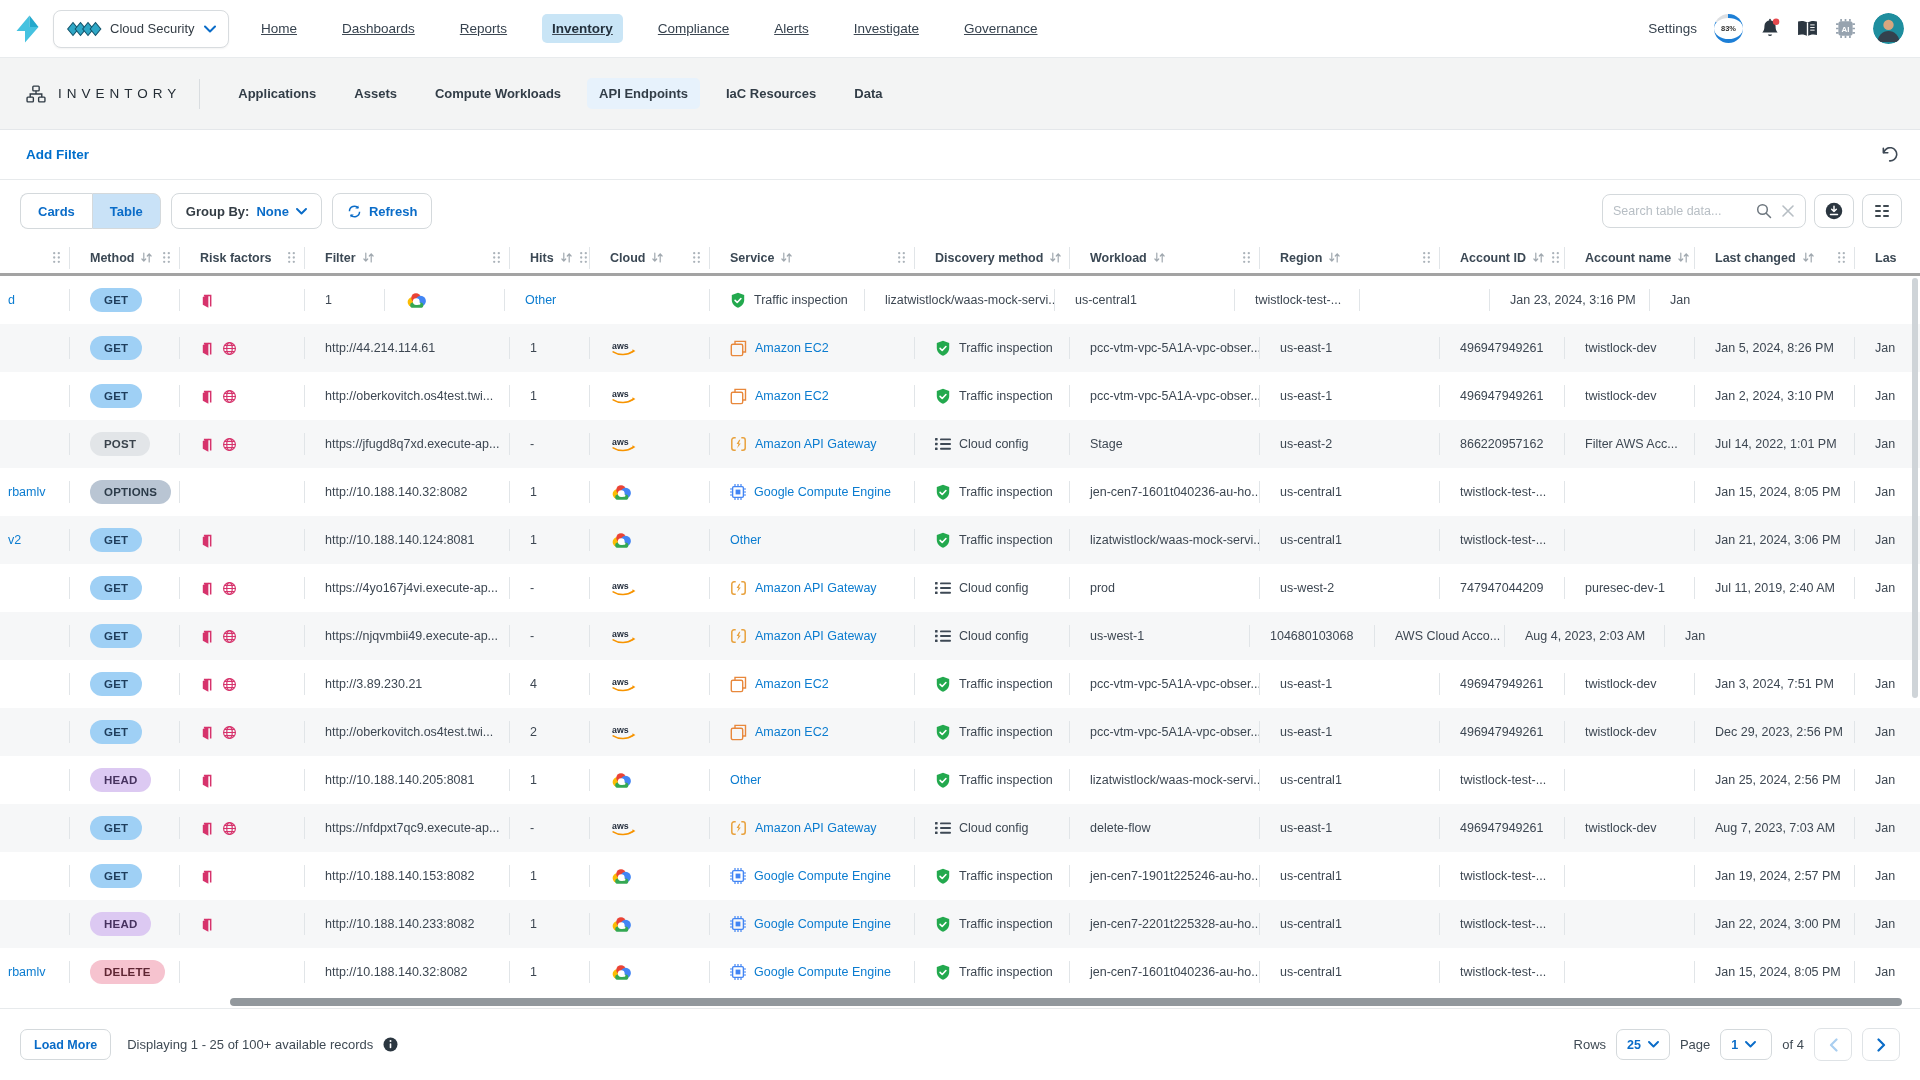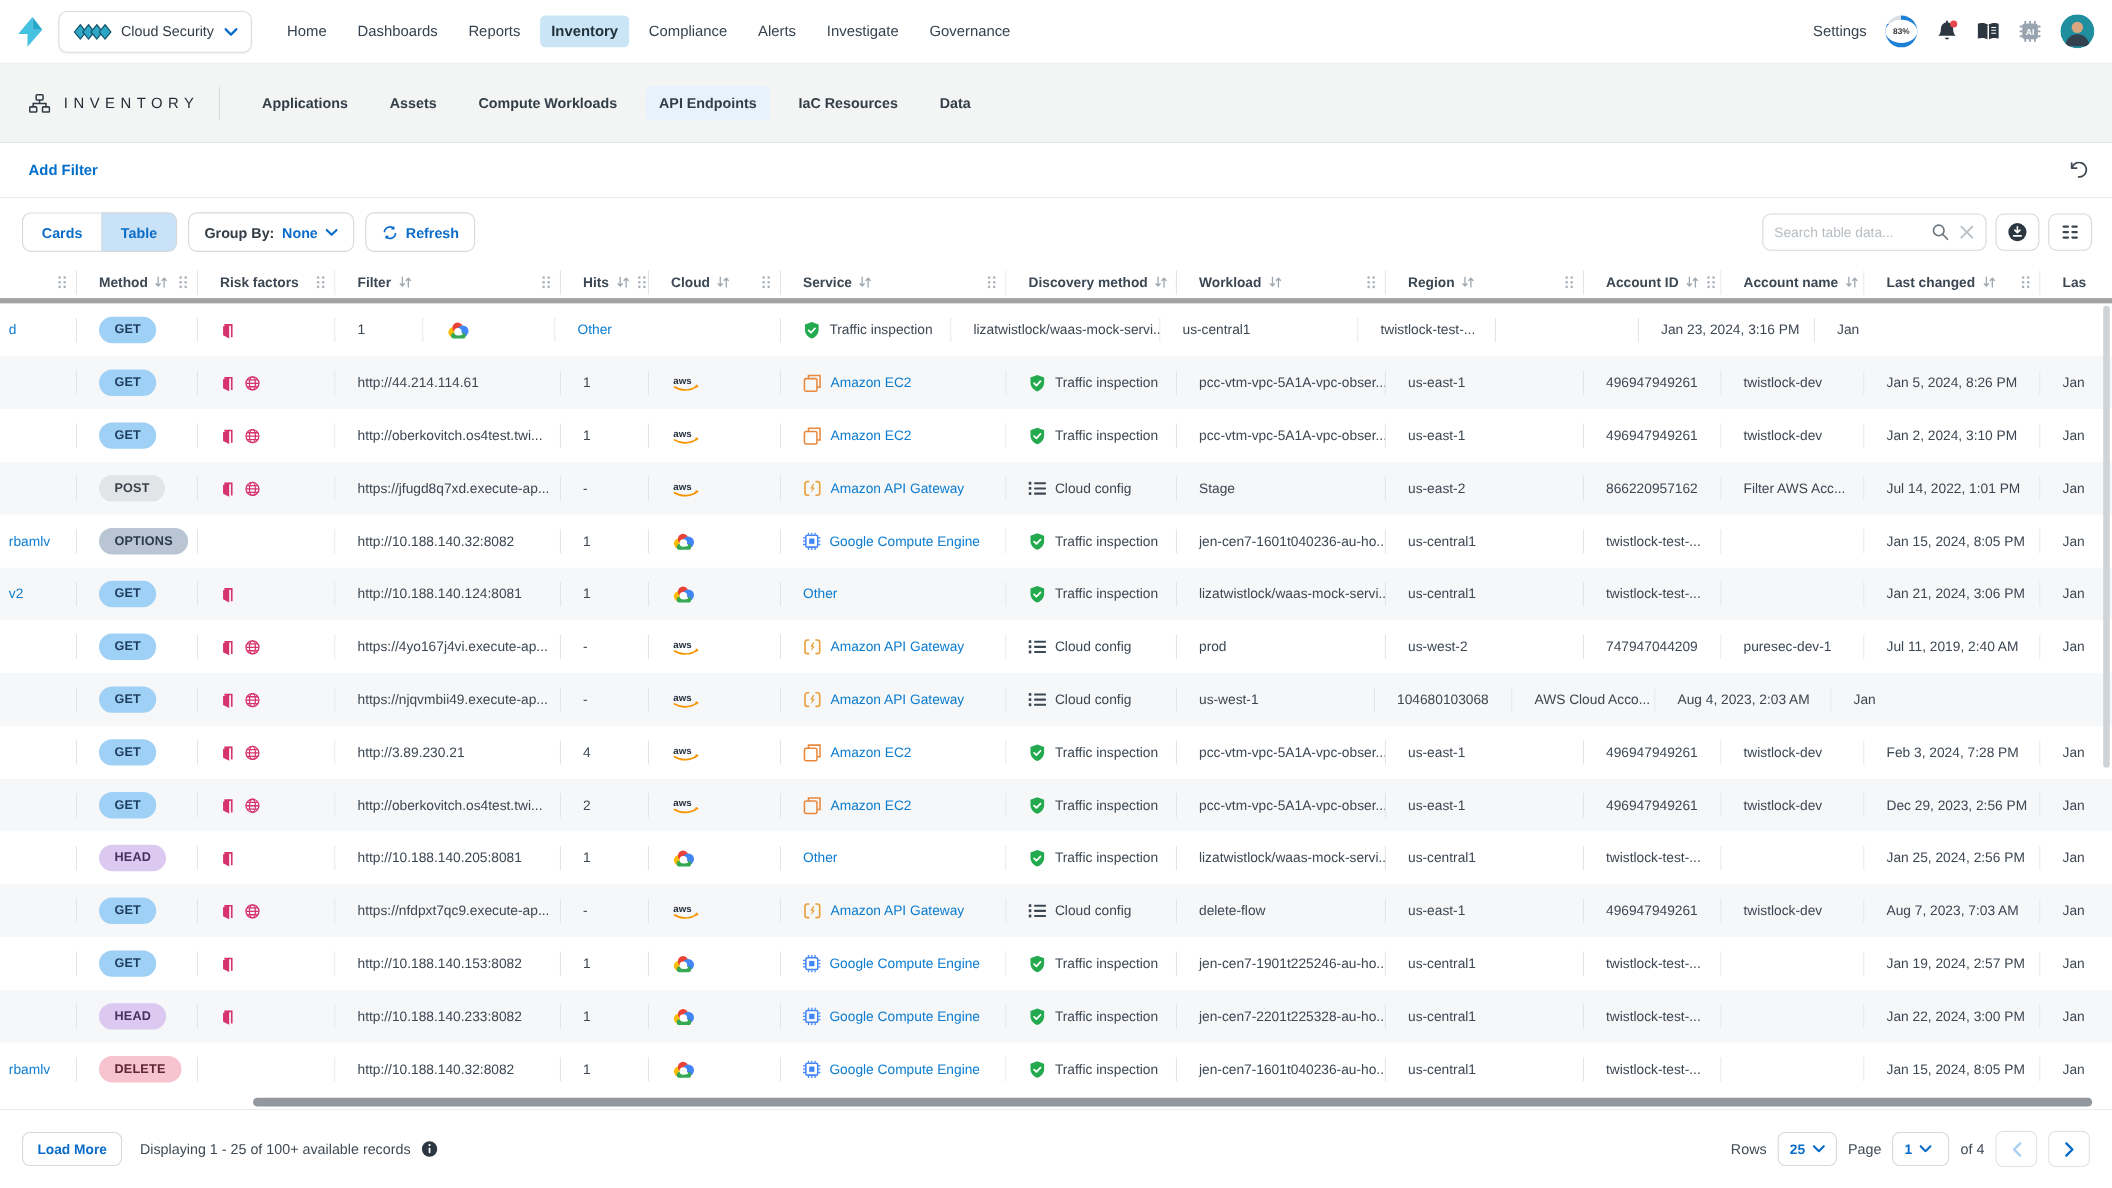--- a/index.html
+++ b/index.html
@@ -7,21 +7,21 @@
     font-family:"Liberation Sans", sans-serif; color:#3d4752; }
   .app { width:1920px; height:1080px; display:flex; flex-direction:column; }
 
   
   .topnav { height:58px; background:#fff; border-bottom:1px solid #e8ebed;
     display:flex; align-items:center; padding:0 16px 0 14px; flex:none; }
   .logo { display:flex; align-items:center; margin-right:12px; cursor:pointer; }
   .switcher { display:flex; align-items:center; gap:8px; border:1px solid #d8dcdf; border-radius:8px;
     background:#fff; height:38px; padding:0 12px; width:176px; box-shadow:0 1px 2px rgba(0,0,0,.05); cursor:pointer; }
   .sw-label { font-size:13px; color:#333c44; flex:1; }
-  .navitems { display:flex; align-items:flex-end; gap:8px; margin-left:22px; }
+  .navitems { display:flex; align-items:flex-end; gap:25px; margin-left:22px;text-decoration:underline; }
   .navitem { font-size:13.5px; font-weight:500; color:#36424e; padding:7px 10px; border-radius:5px; cursor:pointer; white-space:nowrap; }
   .navitem.active { background:#c9e5f6; font-weight:700; color:#23313d; }
   .nav-right { margin-left:auto; display:flex; align-items:center; gap:17px; }
   .settings { font-size:13.5px; font-weight:500; color:#36424e; cursor:pointer; }
   .ring { width:29px; height:29px; border-radius:50%;
     background:conic-gradient(#1d7fd6 0 83%, #dcdfe2 83% 100%);
     display:flex; align-items:center; justify-content:center; cursor:pointer; }
   .ring-in { width:39px; height:21px; border-radius:50%; background:#fff; font-size:7.5px; font-weight:700;
     color:#333; display:flex; align-items:center; justify-content:center; }
   .icbtn { display:flex; align-items:center; cursor:pointer; }
@@ -58,21 +58,21 @@
   .searchbox { display:flex; align-items:center; gap:9px; width:204px; height:34px; border:1px solid #d4d9dc;
     border-radius:8px; padding:0 10px; }
   .searchbox input { border:none; outline:none; flex:1; min-width:0; font-size:12.5px; color:#333;
     font-family:"Liberation Sans", sans-serif; }
   .searchbox input::placeholder { color:#b7bec4; }
   .iconbtn { width:40px; height:34px; border:1px solid #d4d9dc; border-radius:8px; background:#fff;
     display:flex; align-items:center; justify-content:center; cursor:pointer; }
 
   
   .tablewrap { position:relative; flex:none; }
-  .thead { display:flex; height:34px; border-bottom:5px solid #a3a3a3; background:#fff; }
+  .thead { display:flex; height:34px; border-bottom:3px solid #a3a3a3; background:#fff; }
   .th { display:flex; align-items:center; gap:6px; padding-left:20px; position:relative; flex:none;
     font-size:12.5px; font-weight:700; color:#3b4854; white-space:nowrap; overflow:hidden; }
   .th::after, .cell::after { content:''; position:absolute; right:0; top:50%; transform:translateY(-50%);
     height:22px; width:1px; background:#e1e5e8; }
   .th.nodiv::after, .cell.nodiv::after { display:none; }
   .th .drag { margin-left:auto; margin-right:9px; display:flex; cursor:grab; }
   .tbody { }
   .tr { display:flex; height:48px; background:#fff; cursor:pointer; }
   .tr:nth-child(even) { background:#f6f7f8; }
   .cell { display:flex; align-items:center; gap:8px; padding-left:20px; position:relative; flex:none;
@@ -1224,21 +1224,21 @@
           <div class="cell" style="width: 180px;">
             <span>us-east-1</span>
           </div>
           <div class="cell" style="width: 125px;">
             <span>496947949261</span>
           </div>
           <div class="cell" style="width: 130px;">
             <span>twistlock-dev</span>
           </div>
           <div class="cell" style="width: 160px;">
-            <span>Feb 3, 2024, 7:28 PM</span>
+            <span>Jan 3, 2024, 7:51 PM</span>
           </div>
           <div class="cell nodiv" style="width: 65px;">
             <span>Jan</span>
           </div>
         </div>
         <div class="tr">
           <div class="cell endp" style="width: 70px;"></div>
           <div class="cell" style="width: 110px;">
             <span class="pill pill-get">GET</span>
           </div>

